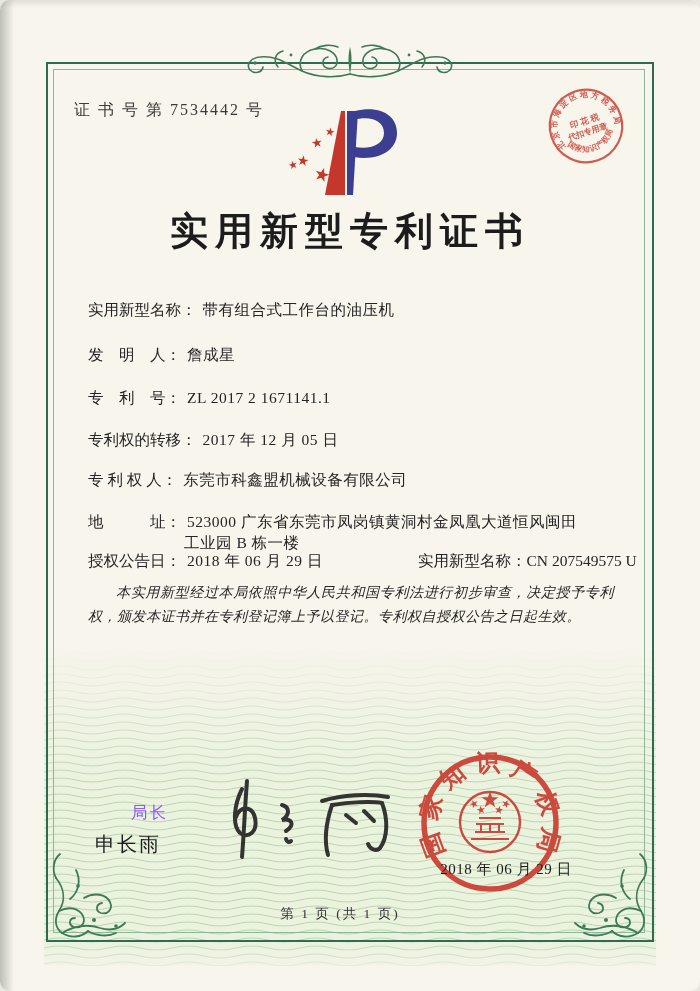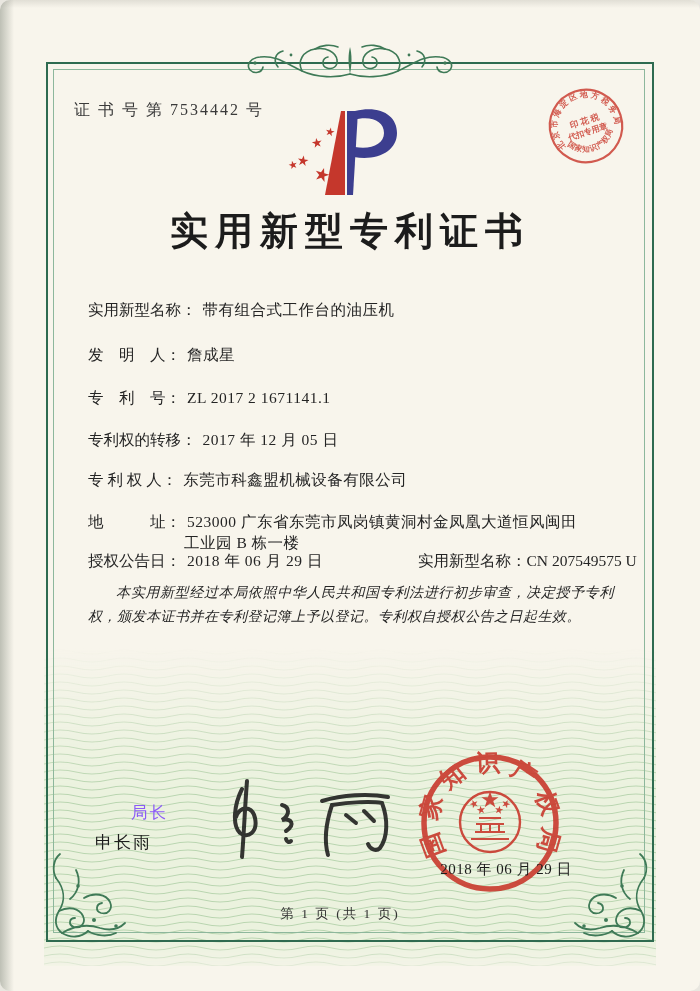--- a/index.html
+++ b/index.html
@@ -23,21 +23,21 @@
   .fields{left:88px;top:300px;width:540px;font-size:15.5px;color:#242424;}
   .frow{position:absolute;left:0;white-space:pre;}
   .frow .lbl{white-space:pre;margin-top:32px;}
   .frow .val{margin-left:6px;letter-spacing:.5px;}
   .addr2{position:absolute;left:96px;white-space:pre;letter-spacing:.5px;}
   .grant2{position:absolute;left:330px;white-space:pre;}
   .paras{left:88px;top:581px;width:526px;font-size:14px;line-height:24.4px;
     letter-spacing:.5px;color:#252525;font-style:italic;}
   .paras p{margin:0;text-indent:2em;text-align:justify;}
   .chief-label{left:95px;top:802px;font-size:16.5px;color:#8b5cf6;letter-spacing:2px;margin-left:36px;}
-  .chief-name{left:95px;top:831px;font-size:17px;color:#1e1e1e;letter-spacing:2px;}
+  .chief-name{left:95px;top:831px;font-size:20px;color:#1e1e1e;letter-spacing:2px;}
   .seal-date{left:428px;top:860px;width:156px;text-align:center;font-size:15px;
     color:#1b1b1b;letter-spacing:.5px;white-space:pre;}
   .footer{left:38px;top:905px;width:604px;text-align:center;font-size:13.5px;
     color:#333;letter-spacing:2px;white-space:pre;}
   .tax-seal{left:543px;top:83px;width:86px;height:86px;transform:rotate(-18deg);}
   svg text{font-family:"Liberation Serif","DejaVu Serif",serif;}
 </style>
 </head>
 <body>
 

